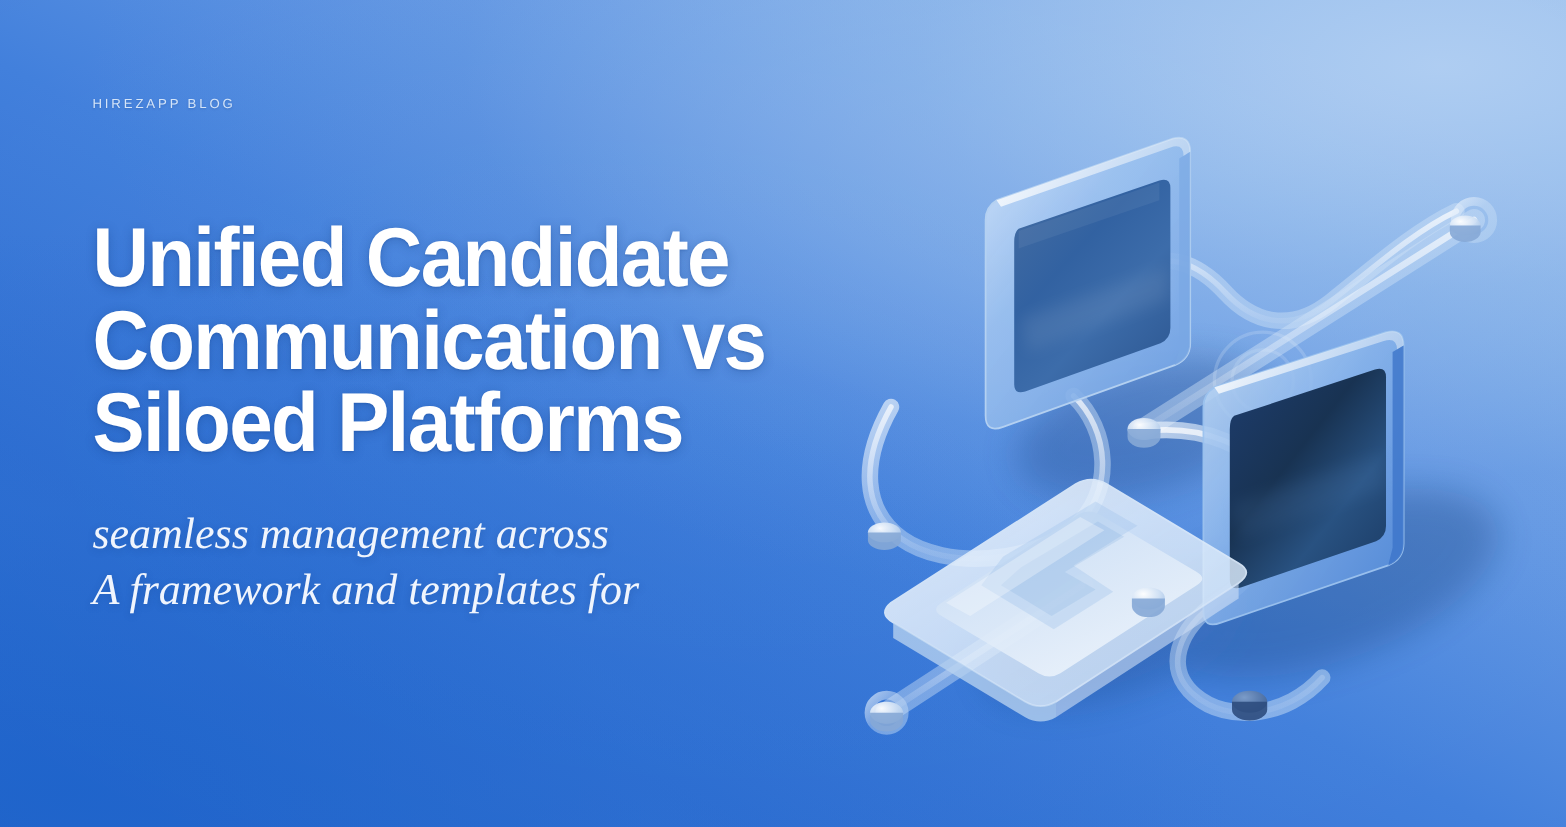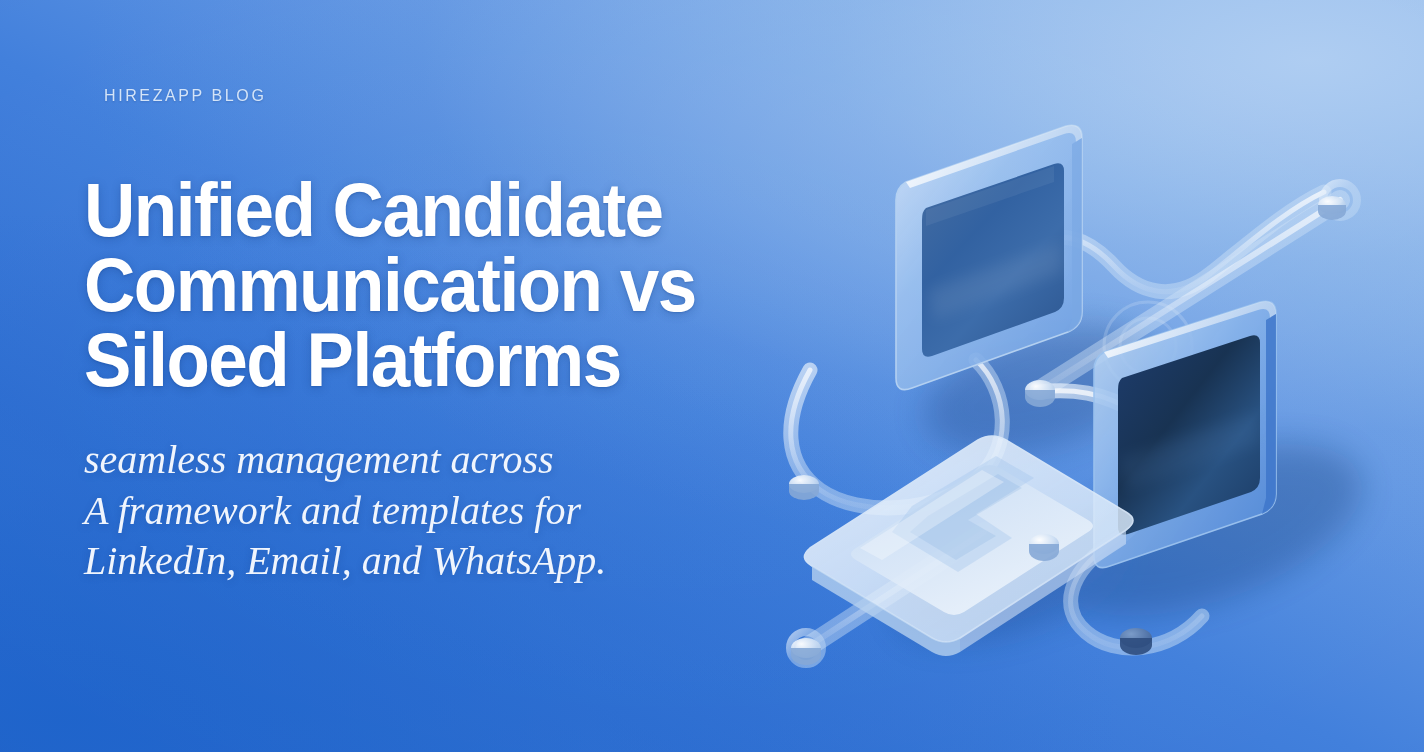--- a/index.html
+++ b/index.html
@@ -32,29 +32,28 @@
   
   .text-col {
     position:absolute;
     left:84px; top:0;
     width:700px; height:752px;
     display:flex; flex-direction:column; justify-content:center;
     z-index:6;
   }
 
   .eyebrow {
-    font-size:16px;
+    font-size:12px;
     font-weight:400;
     letter-spacing:2.6px;
     color:#d4e4f8;
     text-transform:uppercase;
     position:absolute;
     top:87px; left:0;
     text-shadow:0 1px 2px rgba(20,60,130,0.28);
-    margin-left:20px;
   }
 
   .headline {
     font-family:"Liberation Sans Narrow","Liberation Sans", sans-serif;
     font-weight:700;
     font-size:76px;
     line-height:0.99;
     letter-spacing:-1.6px;
     color:#ffffff;
     margin-top:6px;
@@ -279,18 +278,17 @@
 
     <h1 class="headline">
       <span class="hl-line">Unified Candidate</span>
       <span class="hl-line">Communication vs</span>
       <span class="hl-line">Siloed Platforms</span>
     </h1>
 
     <p class="subhead">
       <span class="sb-line">seamless management across</span>
       <span class="sb-line">A framework and templates for</span>
-      <span class="sb-line">LinkedIn, Email, and WhatsApp.</span>
     </p>
 
   </div>
 
 </div>
 
 </body></html>

